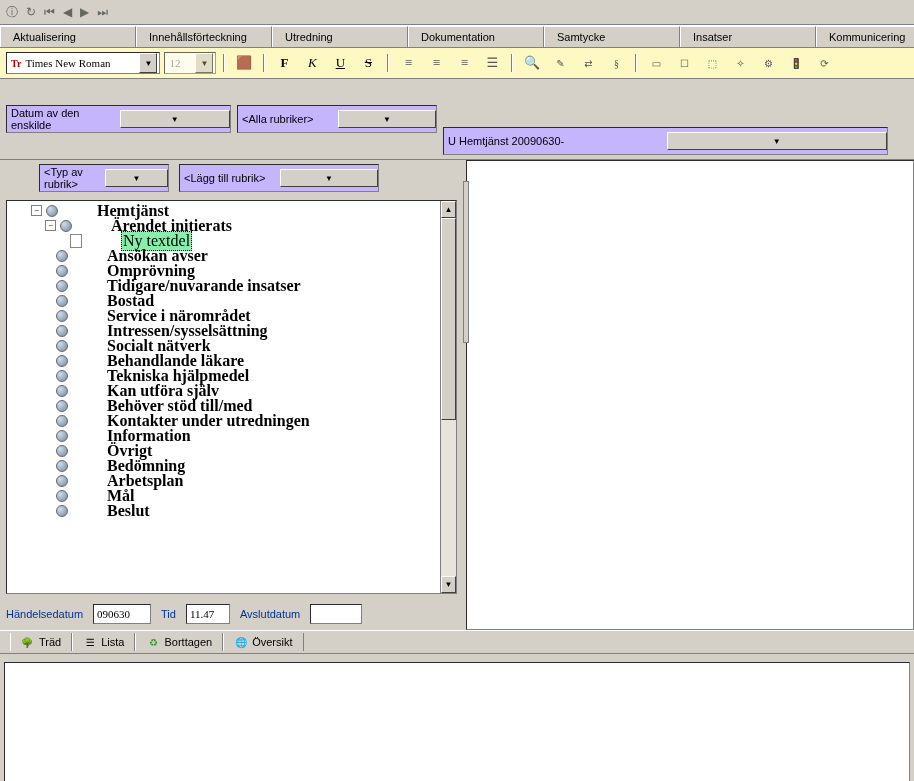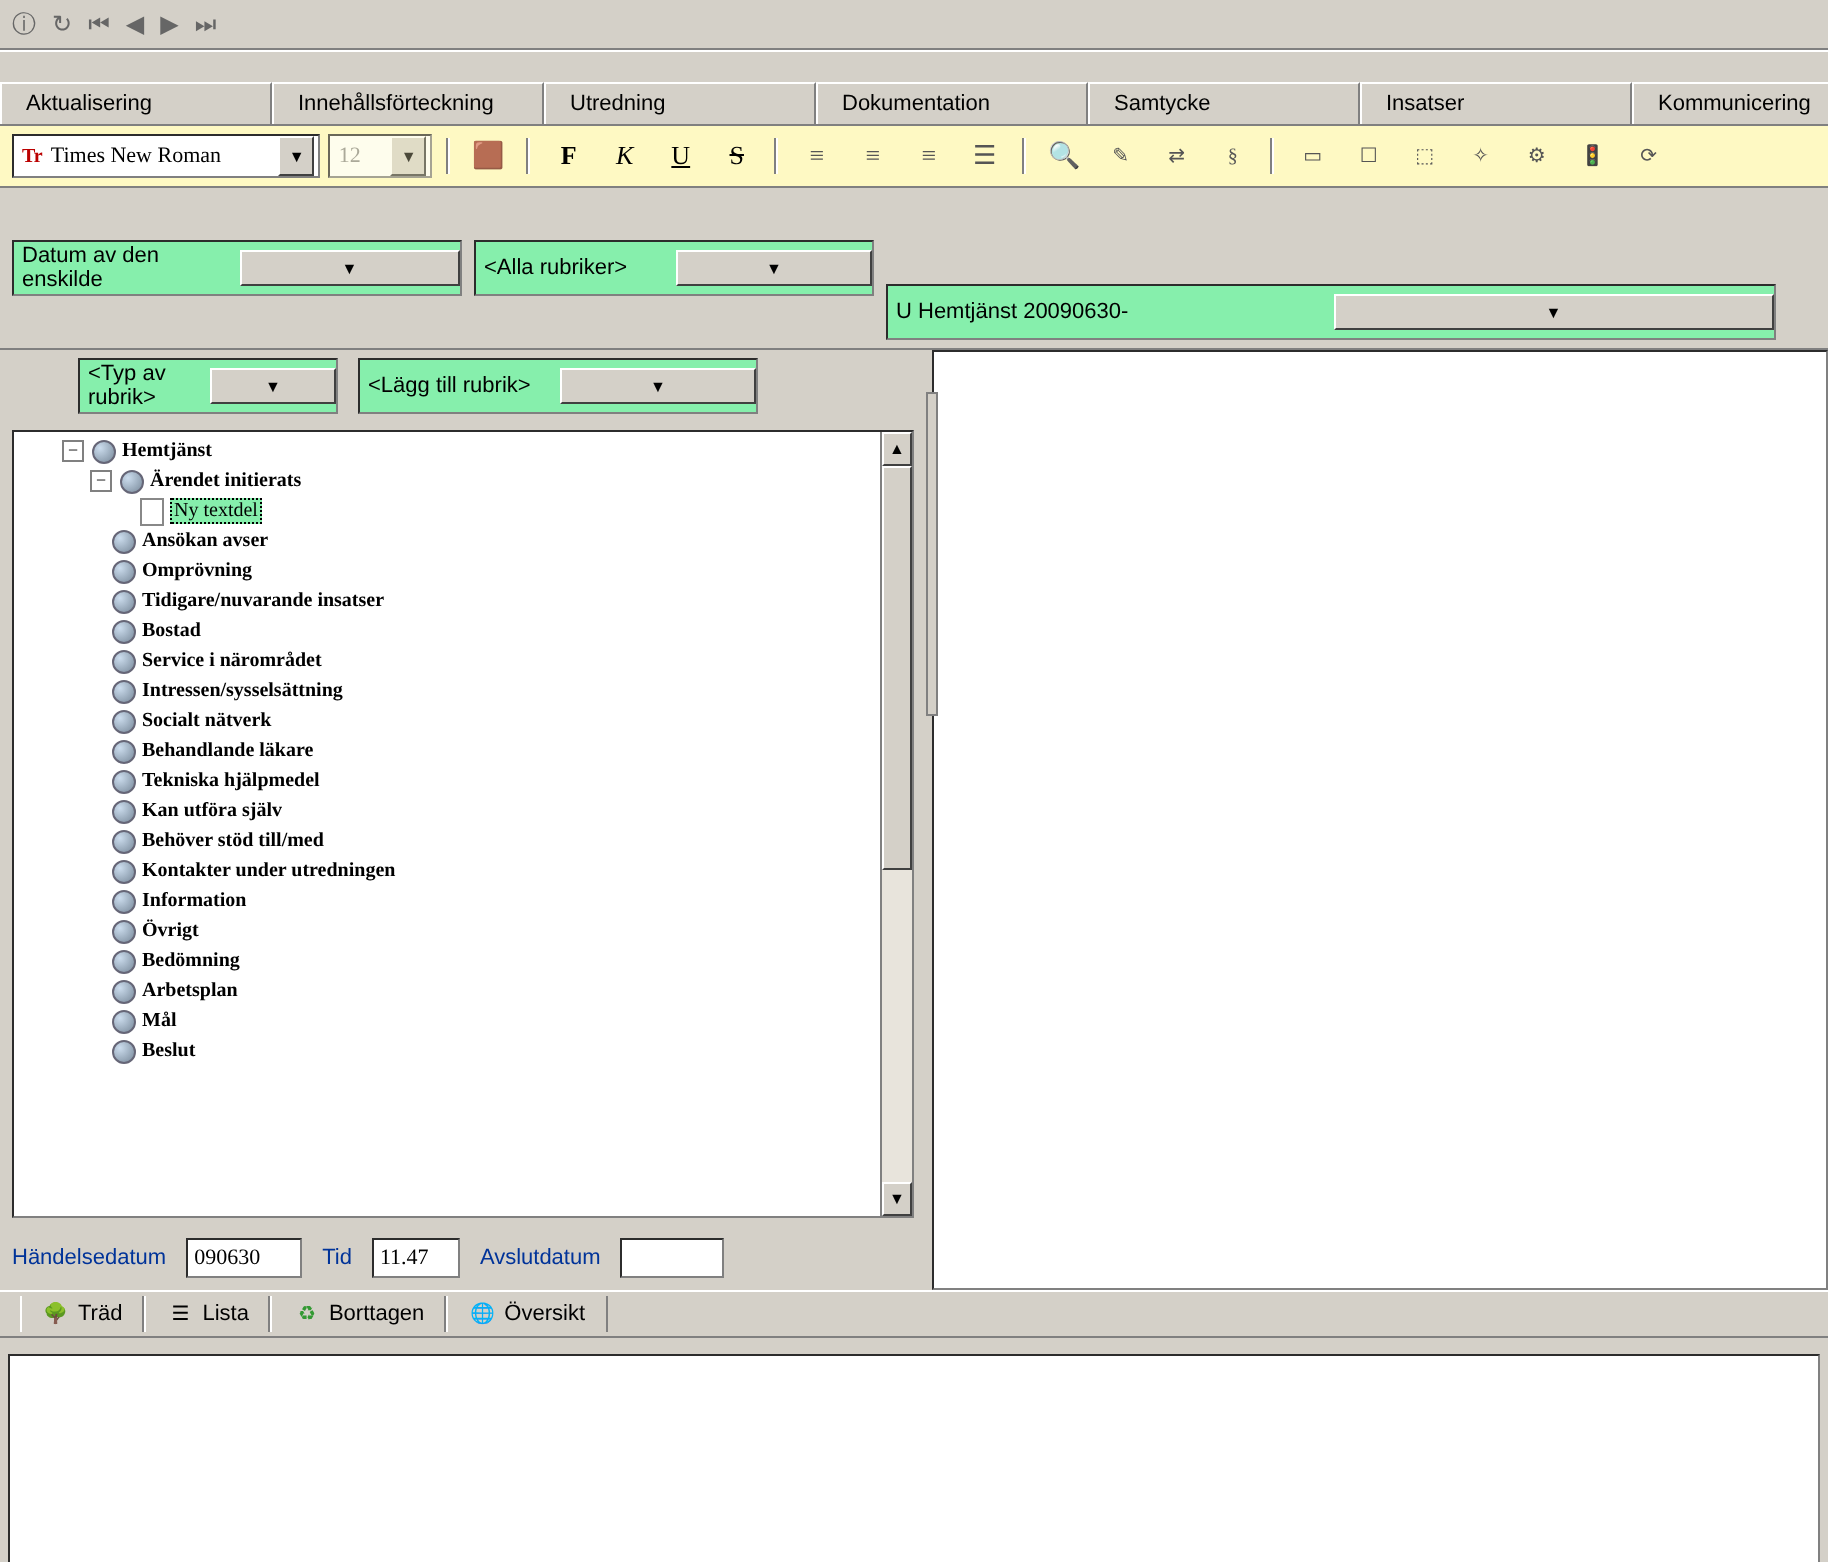--- a/index.html
+++ b/index.html
@@ -31,21 +31,20 @@
   }
   .tab {
     padding: 4px 12px;
     border: 1px solid #808080;
     border-bottom: none;
     border-left: 1px solid #fff;
     border-top: 1px solid #fff;
     min-width: 110px;
     background: #d4d0c8;
     position: relative;
-    margin-top: 15px;
   }
   .tab.active {
     background: #d4d0c8;
     border-top: 1px solid #fff;
     border-left: 1px solid #fff;
     border-right: 1px solid #808080;
     z-index: 2;
   }
 
   
@@ -83,21 +82,21 @@
   }
 
   
   .filterrow {
     display:flex; gap:6px; align-items:center;
     padding: 4px 6px;
     border-bottom: 1px solid #808080;
   }
   .combo {
     display:flex; align-items:center;
-    background:#86efac; border:1px inset #808080;
+    background:#c4b5fd; border:1px inset #808080;
     height:28px; box-sizing:border-box;
     padding-left:4px;
   }
   .combo span { flex:1; }
   .combo .dropbtn { height:16px; }
   .combo.w1 { width:225px; }
   .combo.w2 { width:200px; }
   .combo.w3 { width:445px;margin-top:44px; }
 
   
@@ -151,21 +150,21 @@
   }
   .node .blank { width:11px; display:inline-block; }
   .node .ticon {
     width:12px; height:12px; margin-right:3px;
     display:inline-flex;align-items:center;justify-content:center;
     font-size:9px;
   }
   .ticon.circle { border-radius:50%; background: radial-gradient(circle at 30% 30%, #cde, #789); border:1px solid #667; width:10px; height:10px;}
   .ticon.doc { background:#fff; border:1px solid #888; width:10px; height:12px;}
   .ticon.doc::before{content:""; display:block; border-top:2px solid #99c; margin:1px;}
-  .node .lbl { font-size:10px; }
+  .node .lbl { font-size:16px;margin-left:36px; }
   .node .lbl.bold { font-weight:bold; }
   .node.sel .lbl {
     border:1px dotted #000; padding:0 1px; background:#86efac;
   }
   .indent1 { padding-left: 14px; }
   .indent2 { padding-left: 28px; }
 
   .treewrap .vscroll {
     position:absolute; right:0; top:0; bottom:0; width:15px;
     background:#d4d0c8; border-left:1px solid #808080;

